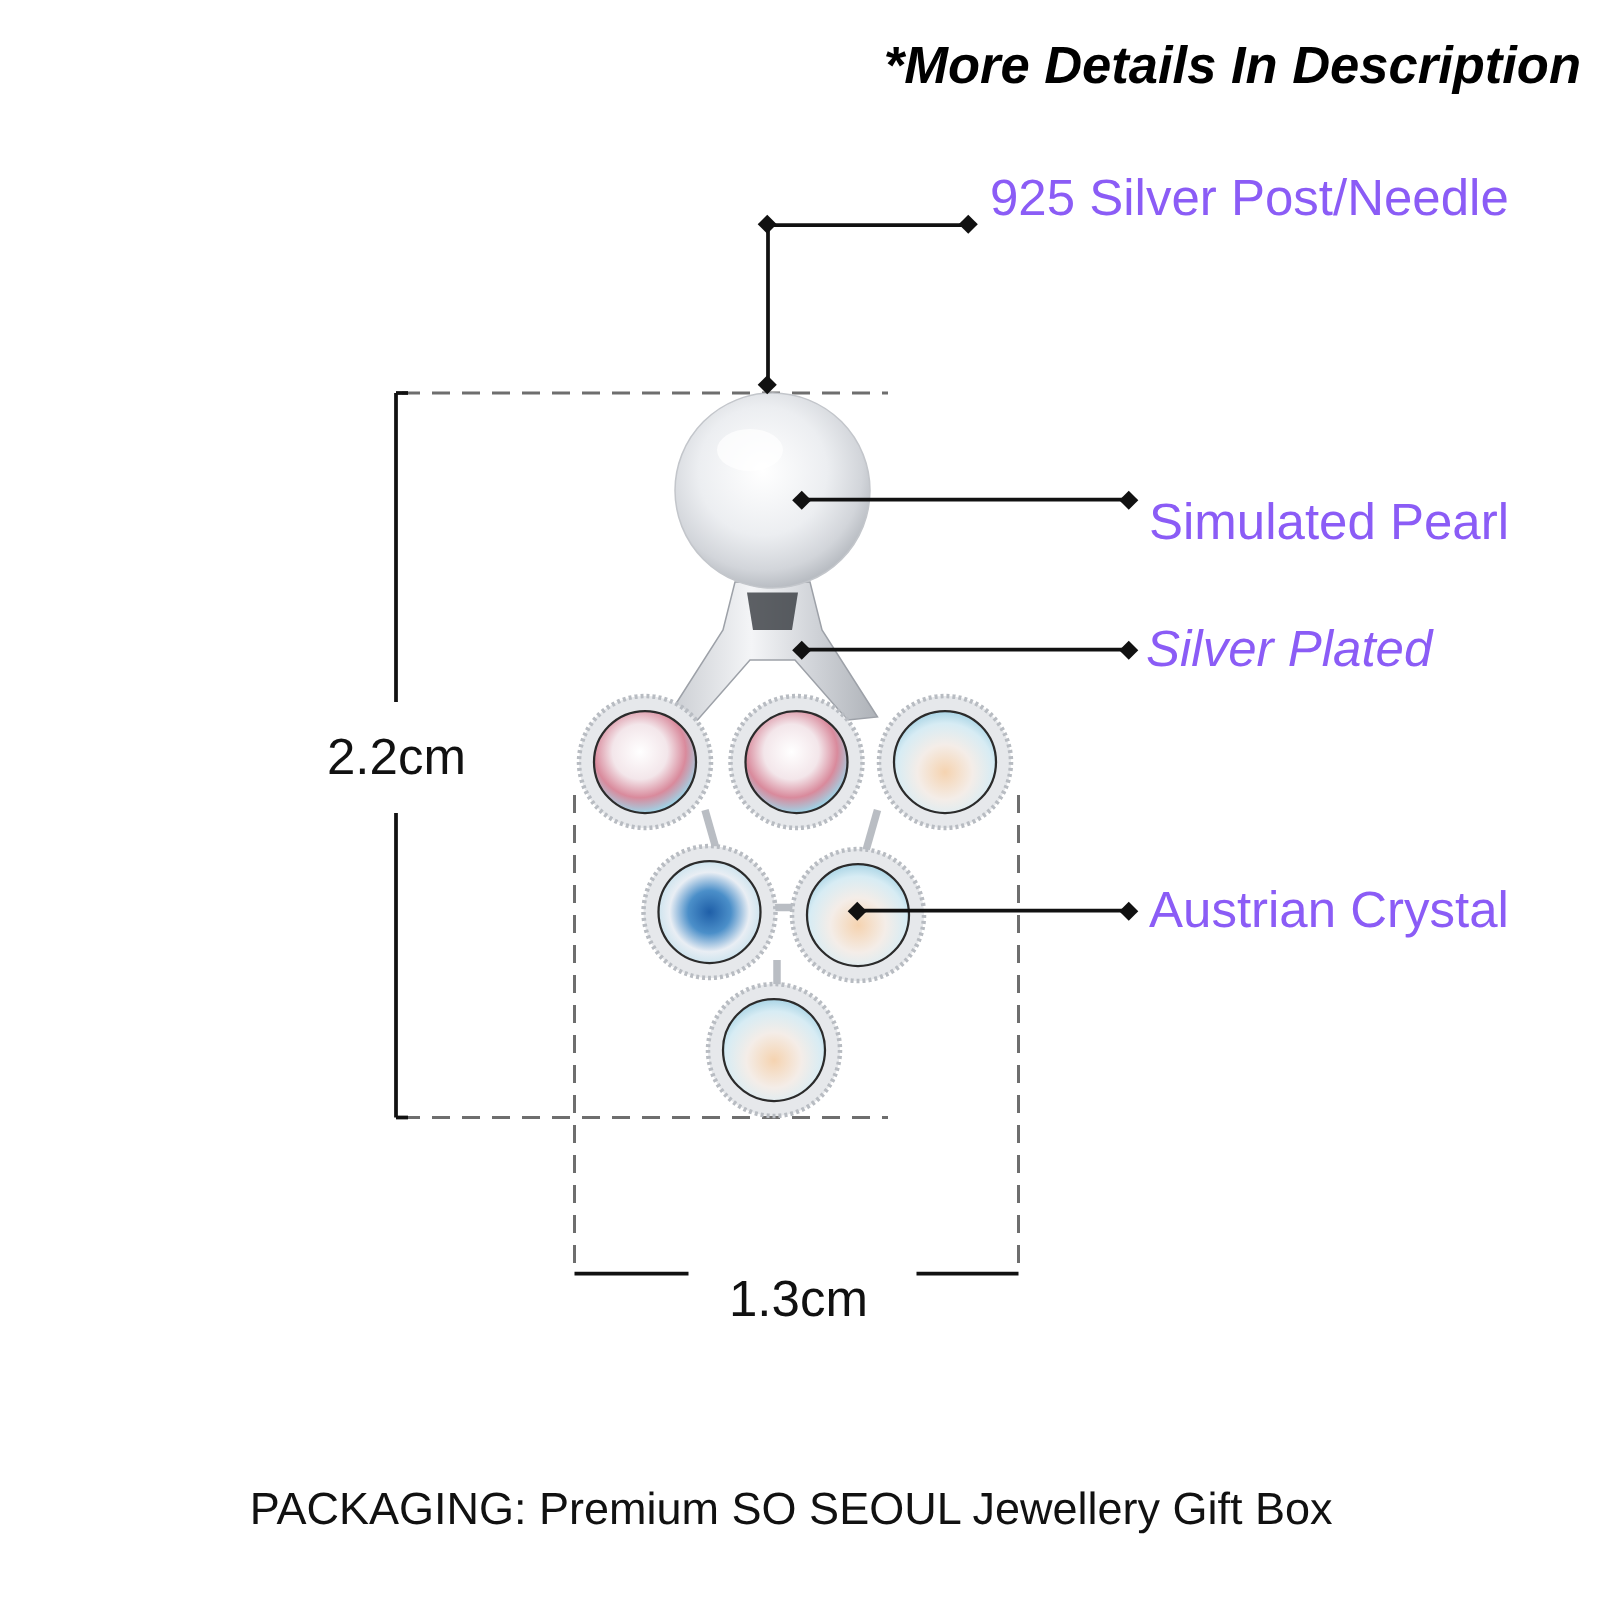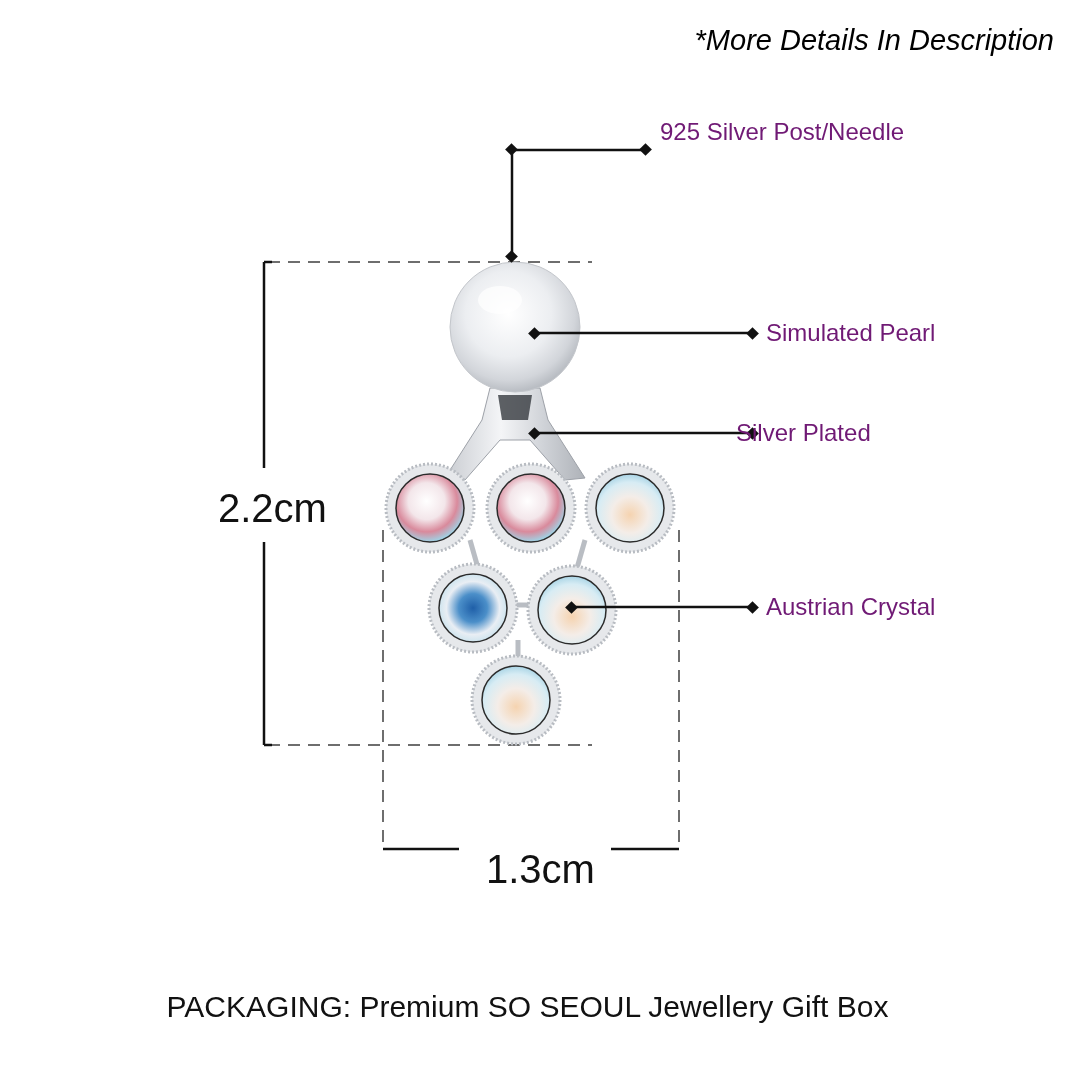--- a/index.html
+++ b/index.html
@@ -4,25 +4,25 @@
   <style>
     html, body { margin: 0; padding: 0; }
     body {
       width: 1080px; height: 1080px; background: #ffffff;
       position: relative; overflow: hidden;
       font-family: "Liberation Sans", "DejaVu Sans", sans-serif;
       color: #111111;
     }
     .abs { position: absolute; }
     .note {
-      right: 26px; top: 24px; font-size: 29px; font-weight: normal; font-style: italic;
+      right: 26px; top: 24px; font-size: 35px; font-weight: bold; font-style: italic;
       letter-spacing: 0px; color: #000;
     }
-    .label { font-size: 24px; color: #701a75; line-height: 38px; white-space: nowrap; }
-    .dim { font-size: 40px; color: #111; white-space: nowrap; }
+    .label { font-size: 34px; color: #8b5cf6; line-height: 38px; white-space: nowrap; }
+    .dim { font-size: 34px; color: #111; white-space: nowrap; }
     .footer { left: 0; width: 1055px; top: 990px; text-align: center; font-size: 30px; color: #111; }
     svg.overlay { position: absolute; left: 0; top: 0; }
   </style>
 </head>
 <body>
 
 <div class="abs note">*More Details In Description</div>
 
 <svg class="overlay" width="1080" height="1080" viewBox="0 0 1080 1080">
   <defs>
@@ -127,20 +127,20 @@
 
     <line x1="571" y1="607" x2="752" y2="607"></line>
     <rect x="567" y="603" width="9" height="9" transform="rotate(45 571.5 607.5)" stroke="none"></rect>
     <rect x="748" y="603" width="9" height="9" transform="rotate(45 752.5 607.5)" stroke="none"></rect>
   </g>
 </svg>
 
 <div class="abs label" style="left:660px; top:113px;">
   <div>925 Silver Post/Needle</div>
 </div>
-<div class="abs label" style="left:766px; top:314px;">Simulated Pearl</div>
-<div class="abs label" style="left:736px; top:414px;">Silver Plated</div>
+<div class="abs label" style="left:766px; top:329px;">Simulated Pearl</div>
+<div class="abs label" style="left:764px; top:414px;font-style:italic;">Silver Plated</div>
 <div class="abs label" style="left:766px; top:588px;text-align:right;">Austrian Crystal</div>
 
 <div class="abs dim" style="left:218px; top:486px;">2.2cm</div>
 <div class="abs dim" style="left:486px; top:847px;">1.3cm</div>
 
 <div class="abs footer">PACKAGING: Premium SO SEOUL Jewellery Gift Box</div>
 
 </body></html>

